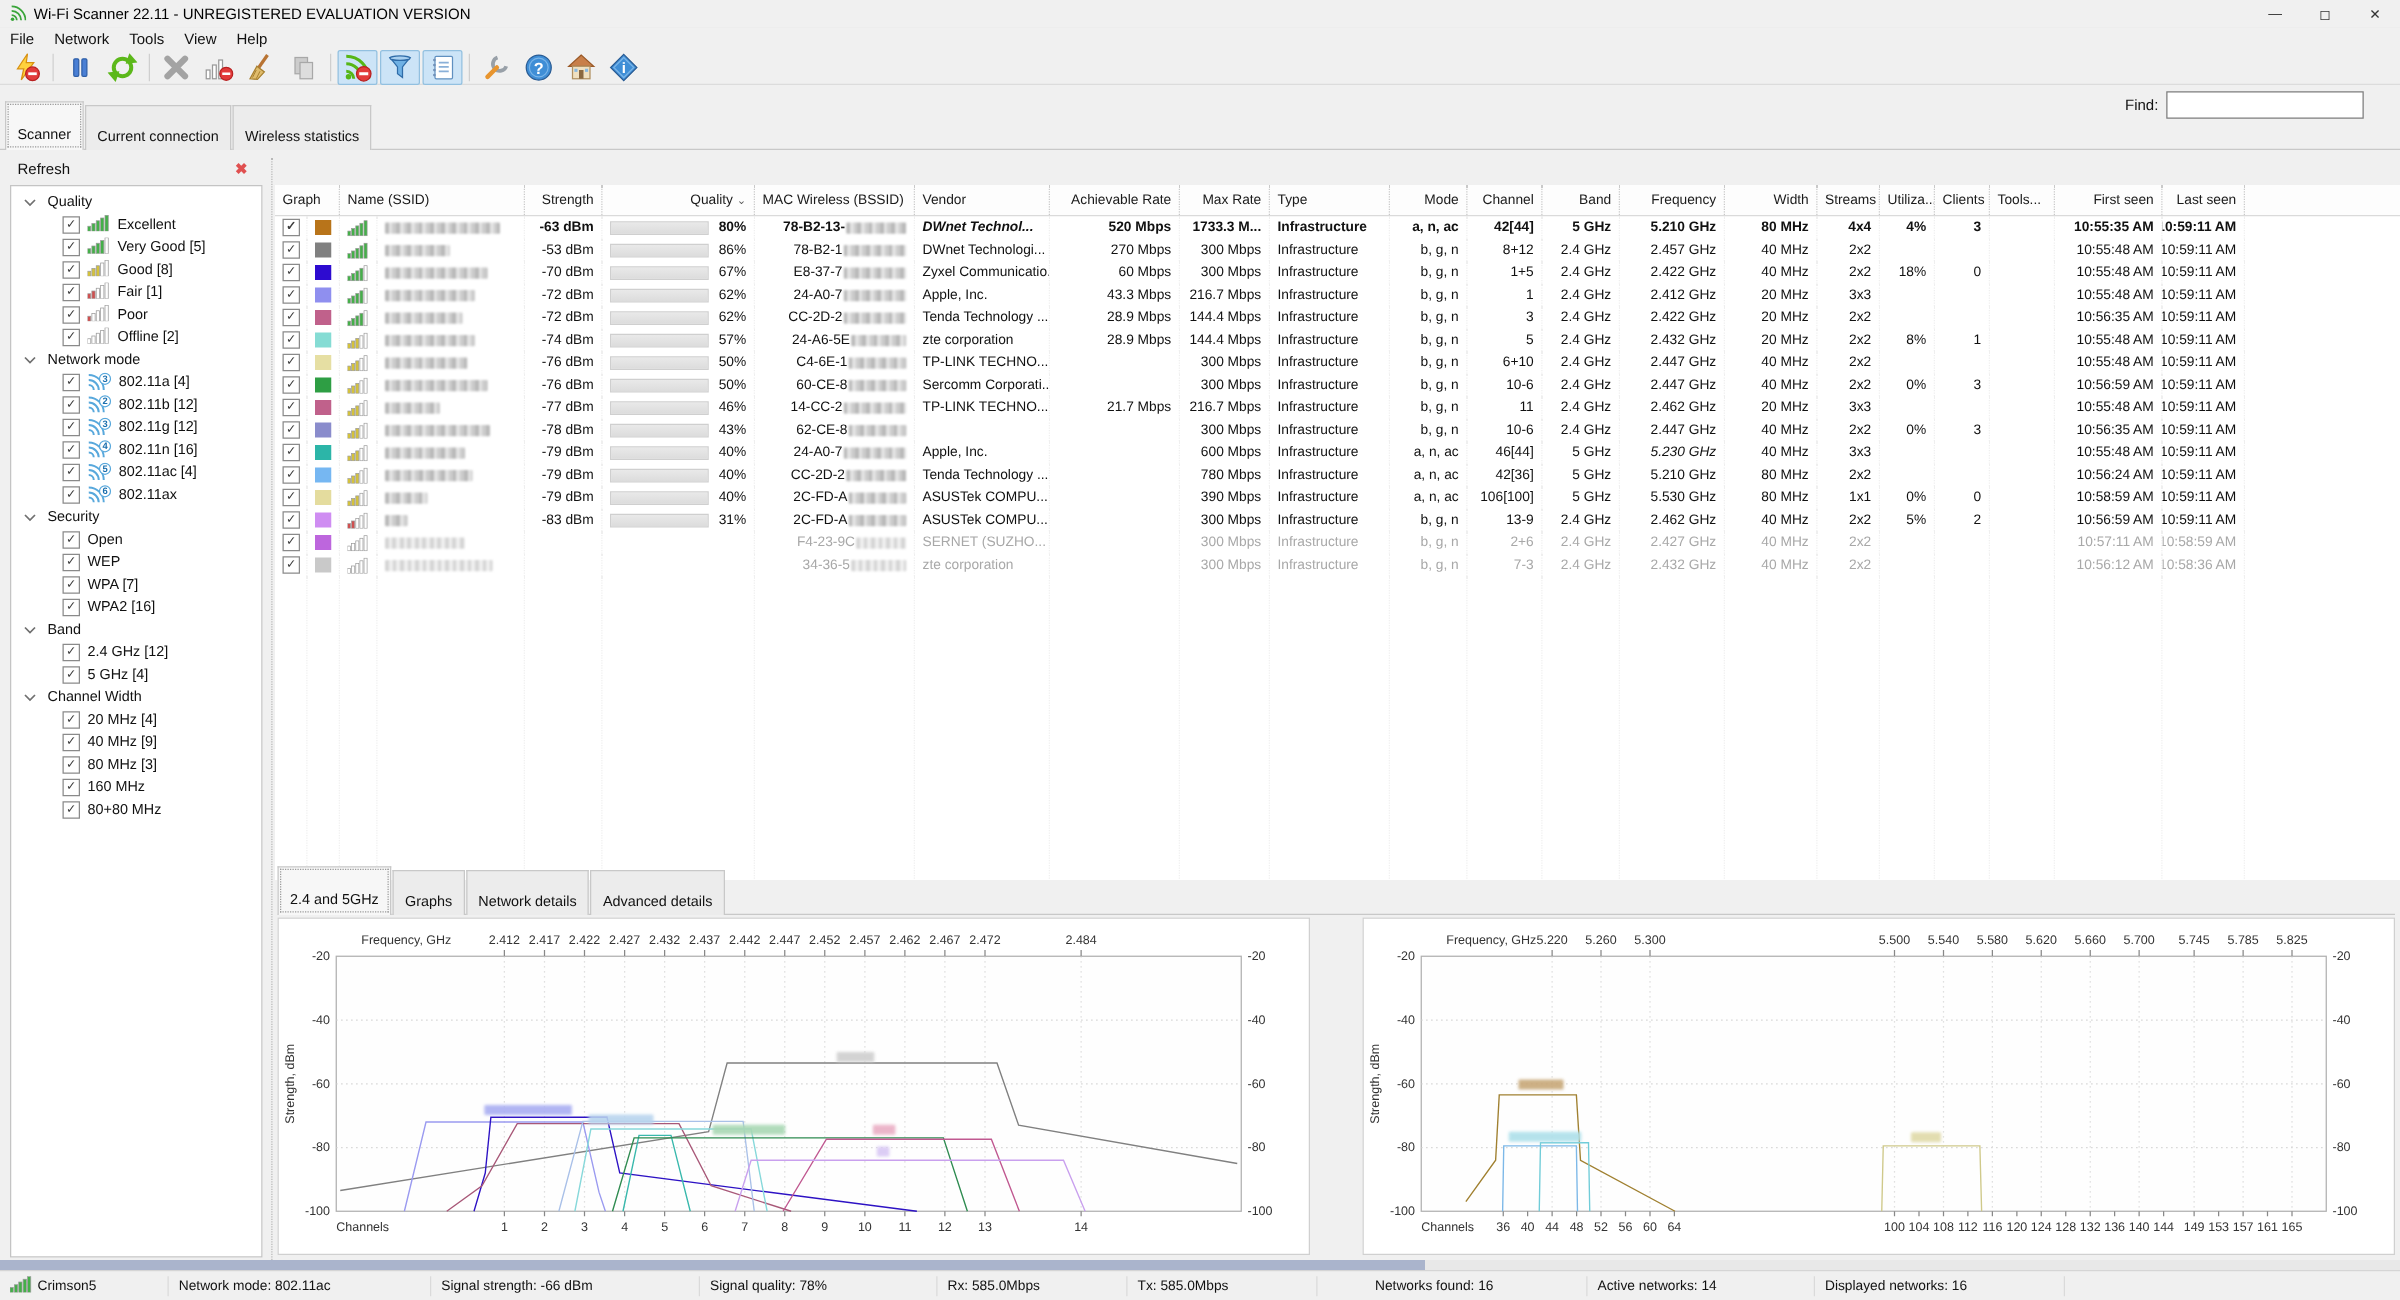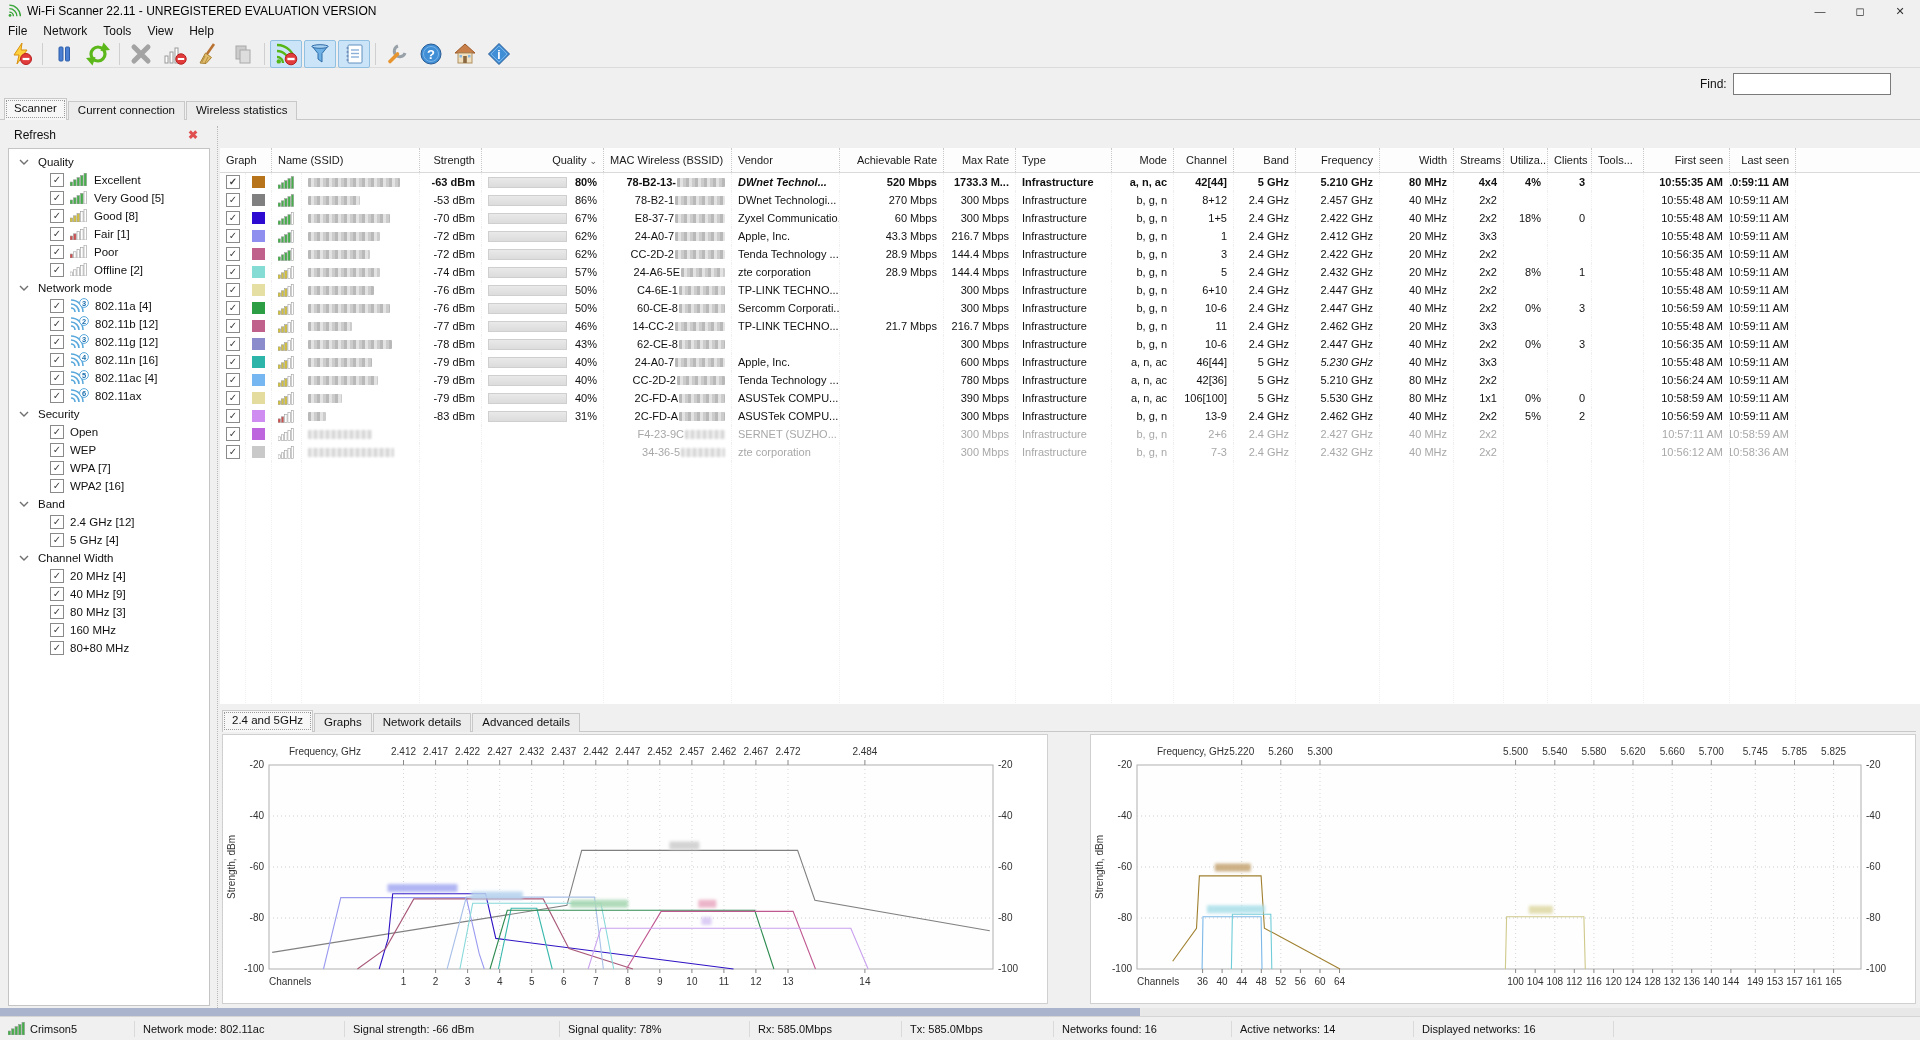--- a/index.html
+++ b/index.html
@@ -26,21 +26,21 @@
   .ifacebar .lbl{margin-left:8px;width:60px}
   .combo{width:346px;height:21px;border:1px solid #7a7a7a;background:#fff;display:flex;align-items:center;
          font-size:11.5px;padding-left:5px;box-sizing:border-box}
   .combo .arrow{margin-left:auto;width:18px;text-align:center;color:#444;font-size:10px}
   .refreshif{display:flex;align-items:center;margin-left:20px;gap:5px}
   .findwrap{position:absolute;left:1700px;top:73px;display:flex;align-items:center;gap:6px}
   .findwrap input{width:152px;height:18px;border:1px solid #7a7a7a;font-family:inherit;font-size:11px}
   
   .tabstrip{position:absolute;left:4px;top:100px;height:20px;display:flex;align-items:flex-end;z-index:3}
   .tabstrip:after{content:"";position:absolute;left:-4px;top:19px;width:1920px;height:1px;background:#c8c8c8;z-index:-1}
-  .tab{padding:2px 9px 3px;font-size:11.5px;background:#ececec;border:1px solid #c8c8c8;border-bottom:none;
+  .tab{padding:19px 9px 3px;font-size:11.5px;background:#ececec;border:1px solid #c8c8c8;border-bottom:none;
        margin-right:1px;height:13px;line-height:13px}
   .tab.active{background:#f7f7f7;height:16px;line-height:15px;position:relative;outline:1px dotted #9a9a9a;outline-offset:-3px}
   
   .filters-head{position:absolute;left:14px;top:128px;width:196px;display:flex;align-items:center}
   .filters-head .x{margin-left:auto;margin-right:12px;color:#e05050;font-weight:bold;font-size:12px}
   .filters-box{position:absolute;left:8px;top:148px;width:202px;height:858px;background:#fff;
                border:1px solid #c4c4c4;box-sizing:border-box;overflow:hidden;padding-top:4px}
   .fgroup{display:flex;align-items:center;height:18px;padding-left:10px;gap:9px;font-size:11.5px}
   .fitem{display:flex;align-items:center;height:18px;padding-left:41px;gap:6px;font-size:11.5px}
   .cb{width:12px;height:12px;border:1px solid #8a8a8a;background:#fff;display:inline-flex;align-items:center;
@@ -1451,21 +1451,21 @@
       </div>
       <div class="sbitem" style="width: 190px;">
         <span>Signal quality: 78%</span>
       </div>
       <div class="sbitem" style="width: 152px;">
         <span>Rx: 585.0Mbps</span>
       </div>
       <div class="sbitem" style="width: 152px;">
         <span>Tx: 585.0Mbps</span>
       </div>
-      <div class="sbitem" style="width: 178px;">
+      <div class="sbitem" style="width: 178px; margin-left: 38px;">
         <span>Networks found: 16</span>
       </div>
       <div class="sbitem" style="width: 182px;">
         <span>Active networks: 14</span>
       </div>
       <div class="sbitem" style="width: 200px;">
         <span>Displayed networks: 16</span>
       </div>
     </div>
 </div>

